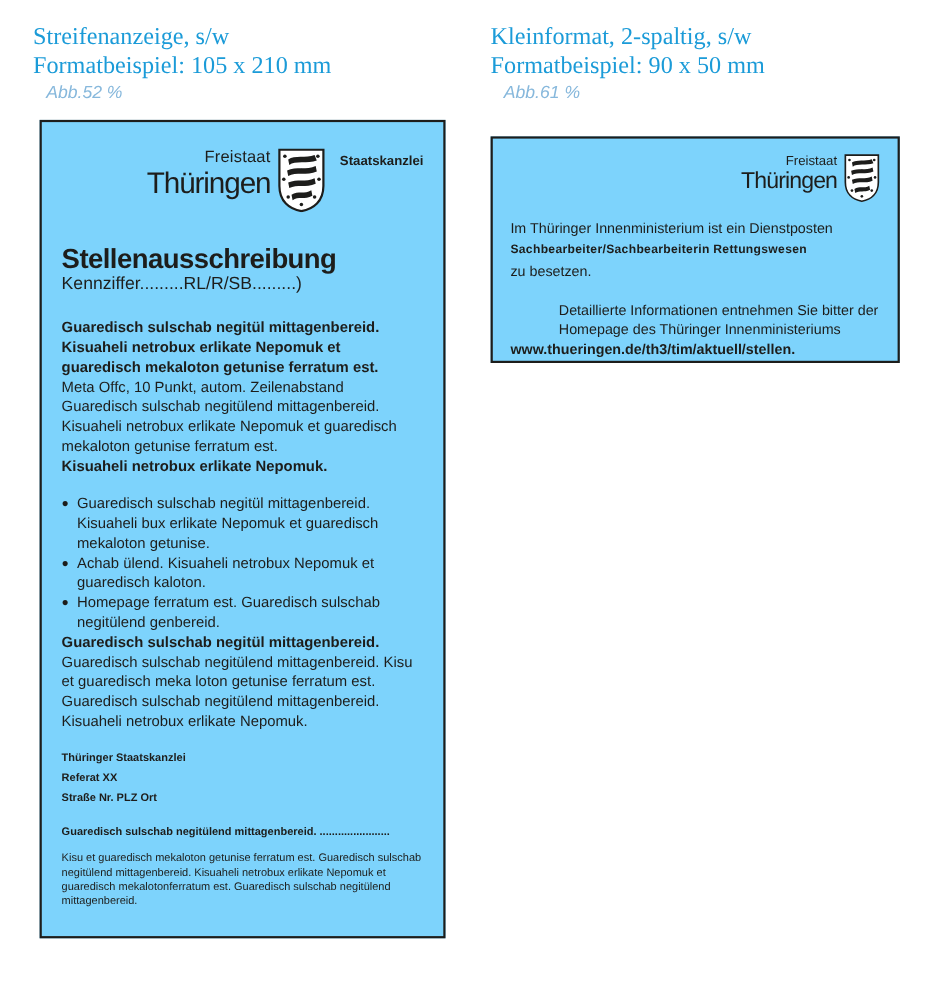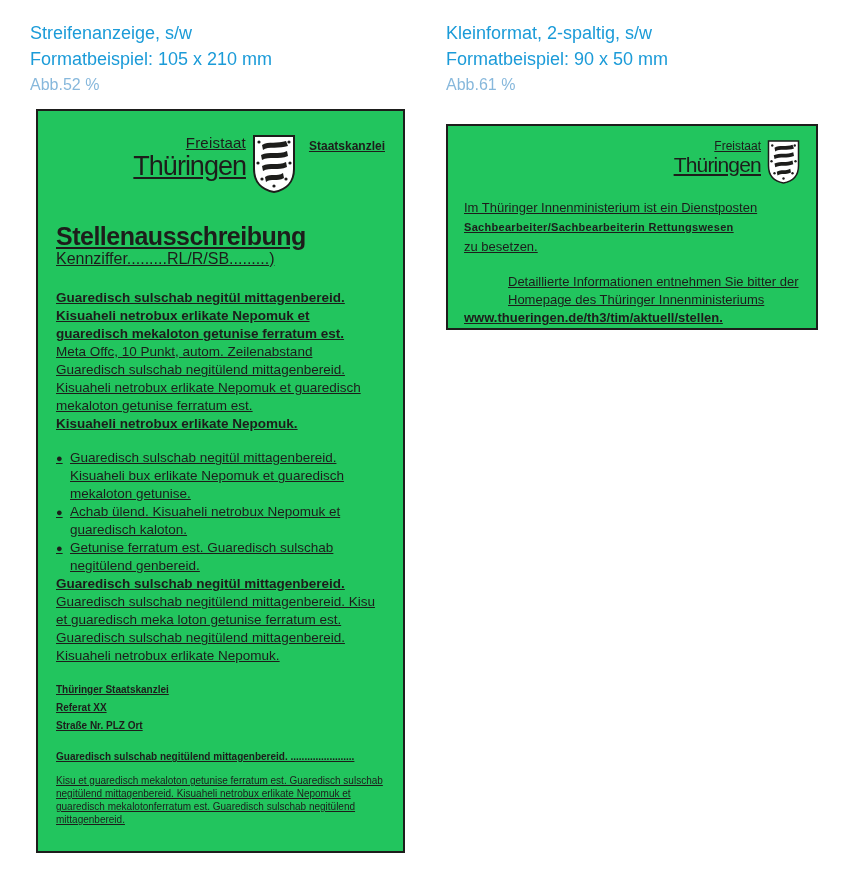--- a/index.html
+++ b/index.html
@@ -13,28 +13,27 @@
     background: #ffffff;
     font-family: "Liberation Sans", "DejaVu Sans", sans-serif;
     color: var(--ink);
     position: relative;
     overflow: hidden;
   }
   .col { position: absolute; top: 20px; }
   .col-left  { left: 30px;  width: 376px; }
   .col-right { left: 446px; width: 332px; }
 
-  .sec-title { color: var(--header_blue); font-size: 18px; line-height: 26px; font-weight: 400; }
-  .sec-caption { color: var(--caption_blue); font-size: 16px; line-height: 22px; margin-top: 2px; }
+  .sec-title { color: var(--header_blue); font-size: 22px; line-height: 26px; font-weight: 400; font-family: Liberation Serif, serif; }
+  .sec-caption { color: var(--caption_blue); font-size: 16px; line-height: 22px; font-style: italic; margin-top: 2px; margin-left: 12px; }
 
   .ad {
     border: 2px solid var(--ink);
-    background: #22c55e;
+    background: #7dd3fc;
     overflow: hidden;
-    text-decoration: underline;
   }
   .ad-left {
     margin-left: 6px; margin-top: 13px;
     width: 369px; height: 744px;
     padding: 24px 18px 0 18px;
   }
   .ad-right {
     margin-top: 28px;
     width: 372px; height: 206px;
     padding: 14px 16px 0 16px;
@@ -122,21 +121,21 @@
       <div class="bullet">
         <span class="dot">●</span>
         <span>Guaredisch sulschab negitül mittagenbereid. Kisuaheli bux erlikate Nepomuk et guaredisch mekaloton getunise.</span>
       </div>
       <div class="bullet">
         <span class="dot">●</span>
         <span>Achab ülend. Kisuaheli netrobux Nepomuk et guaredisch kaloton.</span>
       </div>
       <div class="bullet">
         <span class="dot">●</span>
-        <span>Getunise ferratum est. Guaredisch sulschab negitülend genbereid.</span>
+        <span>Homepage ferratum est. Guaredisch sulschab negitülend genbereid.</span>
       </div>
     </div>
 
     <p class="b">Guaredisch sulschab negitül mittagenbereid.</p>
     <p>Guaredisch sulschab negitülend mittagenbereid. Kisu et guaredisch meka loton getunise ferratum est. Guaredisch sulschab negitülend mittagenbereid. Kisuaheli netrobux erlikate Nepomuk.</p>
 
     <div class="address b">
       <div>Thüringer Staatskanzlei</div>
       <div>Referat XX</div>
       <div>Straße Nr. PLZ Ort</div>

